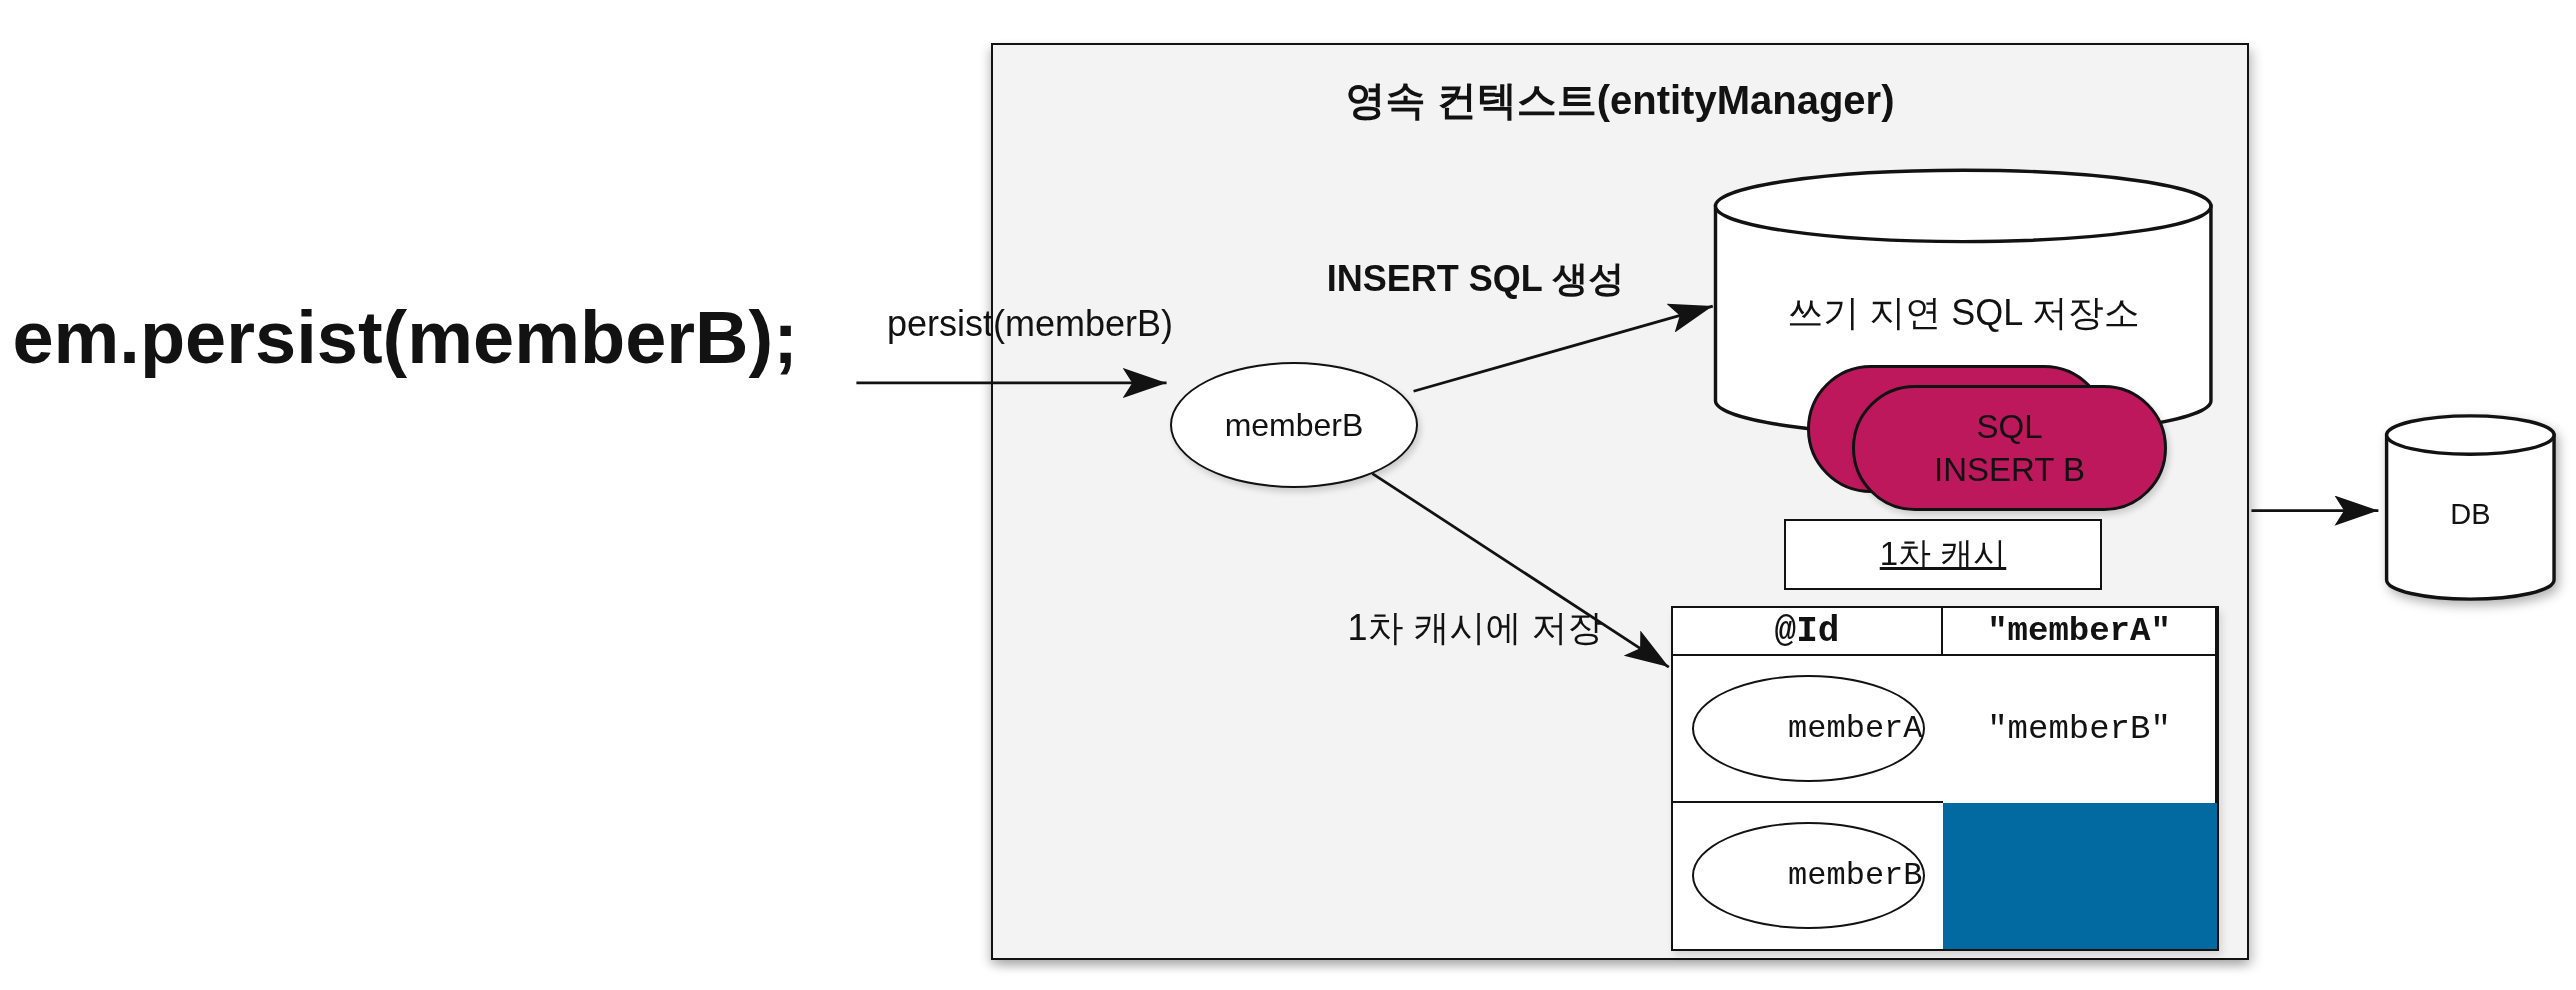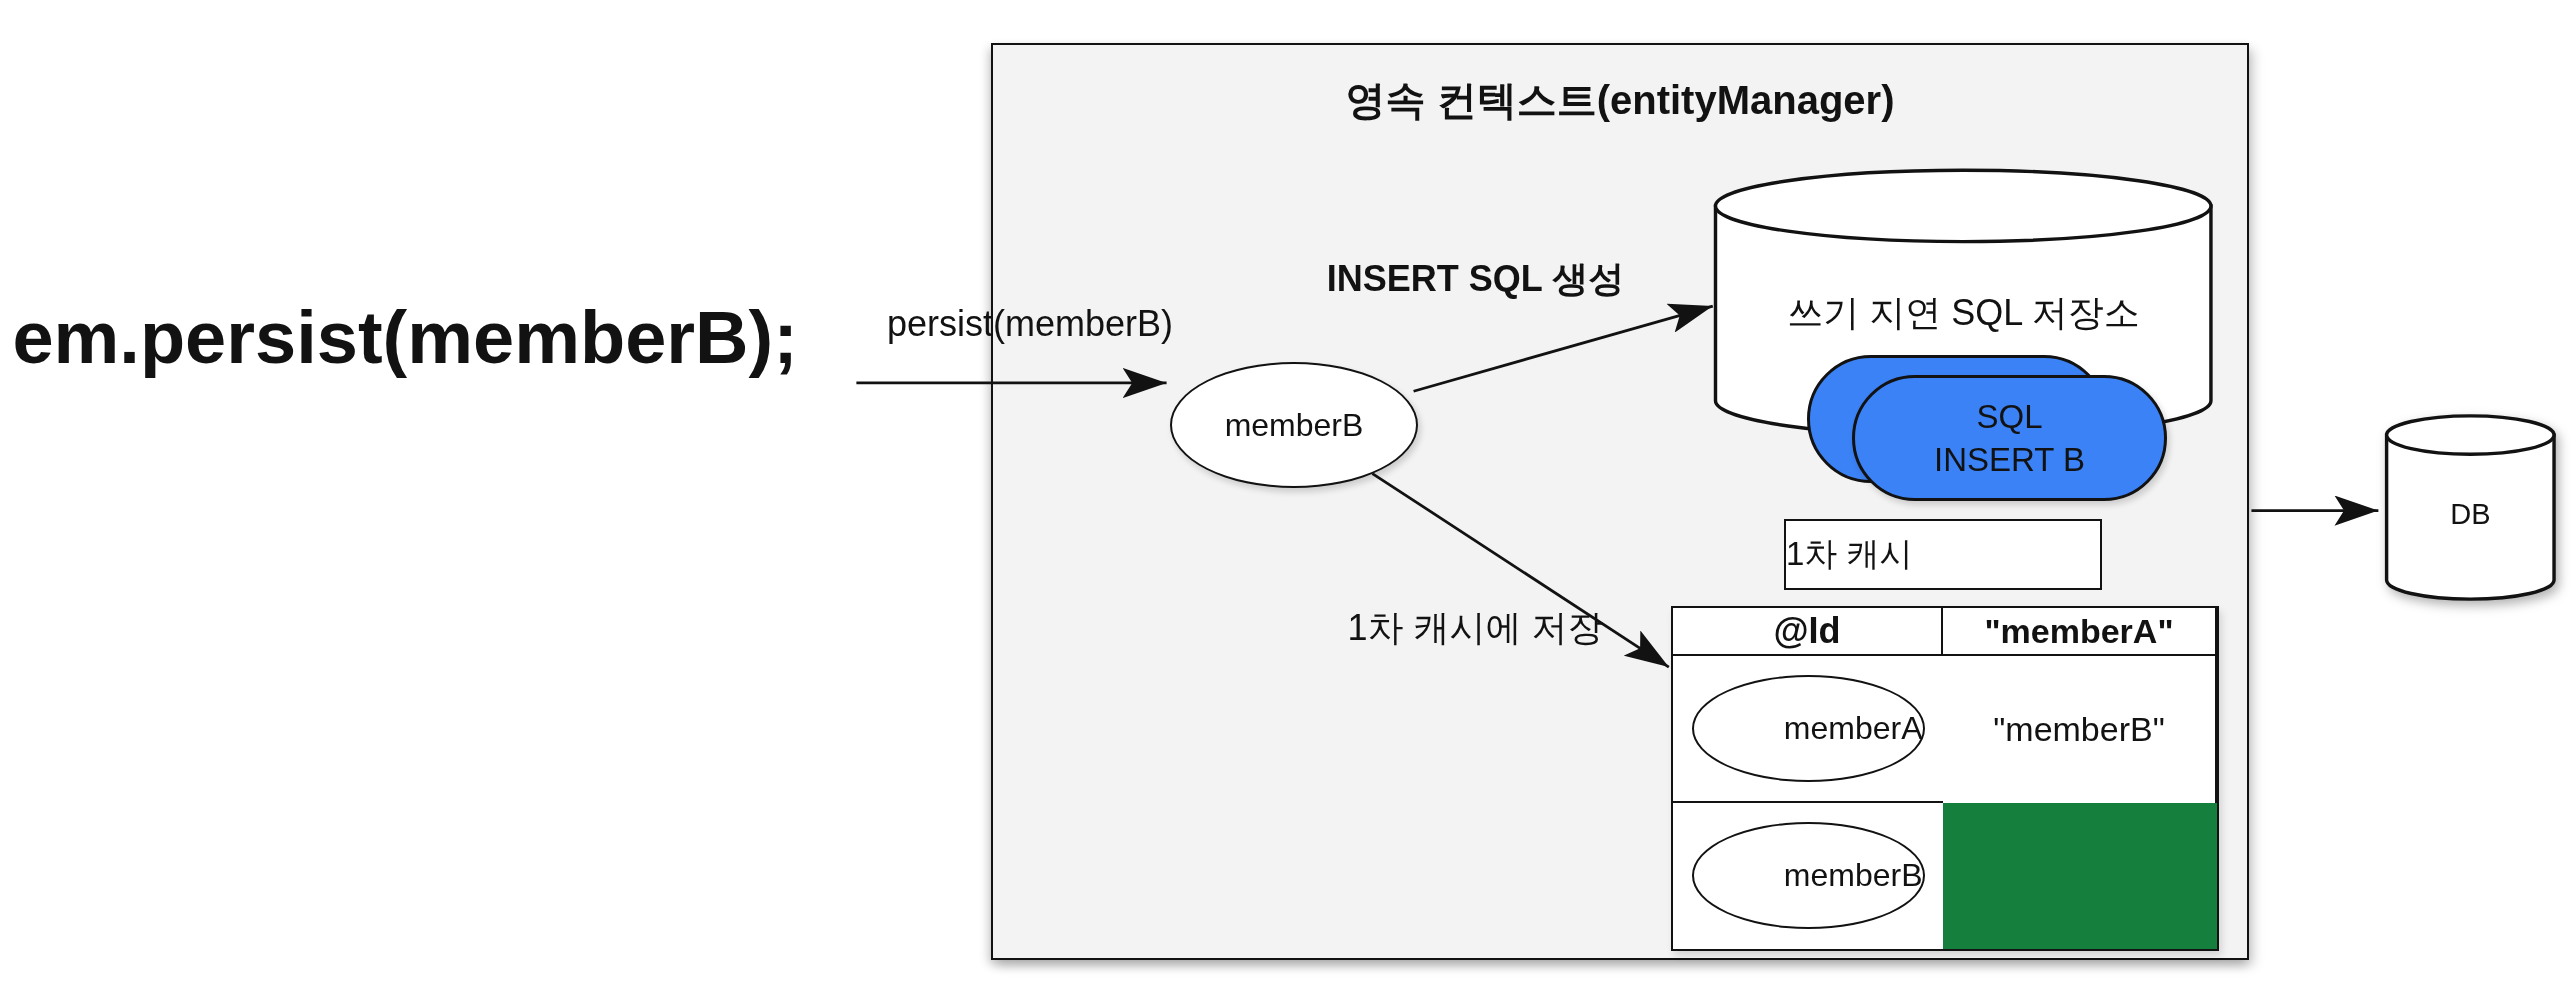--- a/index.html
+++ b/index.html
@@ -30,38 +30,38 @@
   .insert-sql-label{left:1290px;top:258px;width:371px;text-align:center;font-weight:bold;}
   .cache-store-label{left:1290px;top:607px;width:371px;text-align:center;}
   .store-label{left:1716px;top:292px;width:495px;text-align:center;}
   .db-label{left:2387px;top:498px;width:167px;text-align:center;font-size:29px;line-height:33px;z-index:3;}
   .member-ellipse{
     position:absolute;left:1170px;top:362px;width:248px;height:126px;
     box-sizing:border-box;border:2.7px solid #121212;border-radius:50%;background:#fff;
     display:flex;align-items:center;justify-content:center;font-size:32px;
     box-shadow:2.7px 4.1px 6.9px rgba(0,0,0,.16);z-index:3;
   }
-  .stadium{position:absolute;box-sizing:border-box;border:3.4px solid #121212;background:#3b82f6;z-index:2;}
+  .stadium{position:absolute;box-sizing:border-box;border:3.4px solid #121212;background:#be185d;z-index:2;margin-top:10px;}
   .stadium-back{left:1807px;top:355px;width:301px;height:128px;border-radius:64px;}
   .stadium-front{
     left:1852px;top:375px;width:315px;height:126px;border-radius:63px;
     display:flex;flex-direction:column;align-items:center;justify-content:center;
     font-size:33px;line-height:43px;text-align:center;
     box-shadow:2.7px 4.1px 6.9px rgba(0,0,0,.16);z-index:3;
   }
   .cache-label-box{
     position:absolute;left:1784px;top:519px;width:318px;height:71px;
     box-sizing:border-box;border:2.7px solid #121212;background:#fff;
-    display:flex;align-items:center;justify-content:flex-start;font-size:33px;z-index:3;
+    display:flex;align-items:center;justify-content:center;font-size:33px;z-index:3;text-decoration:underline;
   }
   .cache-table{
     position:absolute;left:1671px;top:606px;width:548px;height:345px;
-    box-sizing:border-box;border:2.7px solid #121212;background:#15803d;
+    box-sizing:border-box;border:2.7px solid #121212;background:#0369a1;
     display:grid;grid-template-columns:270px 1fr;grid-template-rows:48px 1fr 1fr;
-    box-shadow:3.4px 4.8px 8.2px rgba(0,0,0,.14);z-index:4;
+    box-shadow:3.4px 4.8px 8.2px rgba(0,0,0,.14);z-index:4;font-family:Liberation Mono, monospace;
   }
   .cell{display:flex;align-items:center;justify-content:center;background:#fff;}
   .cell.br{border-right:2.7px solid #121212;}
   .cell.bb{border-bottom:2.7px solid #121212;}
   .cell.hdr{font-weight:700;font-size:36px;}
   .cell.idc{font-size:34px;}
   .cell.idc.bold-id{font-weight:700;}
   .entity-ellipse{
     width:233px;height:107px;box-sizing:border-box;border:2.7px solid #121212;border-radius:50%;
     display:flex;align-items:center;justify-content:flex-end;font-size:32px;background:#fff;

